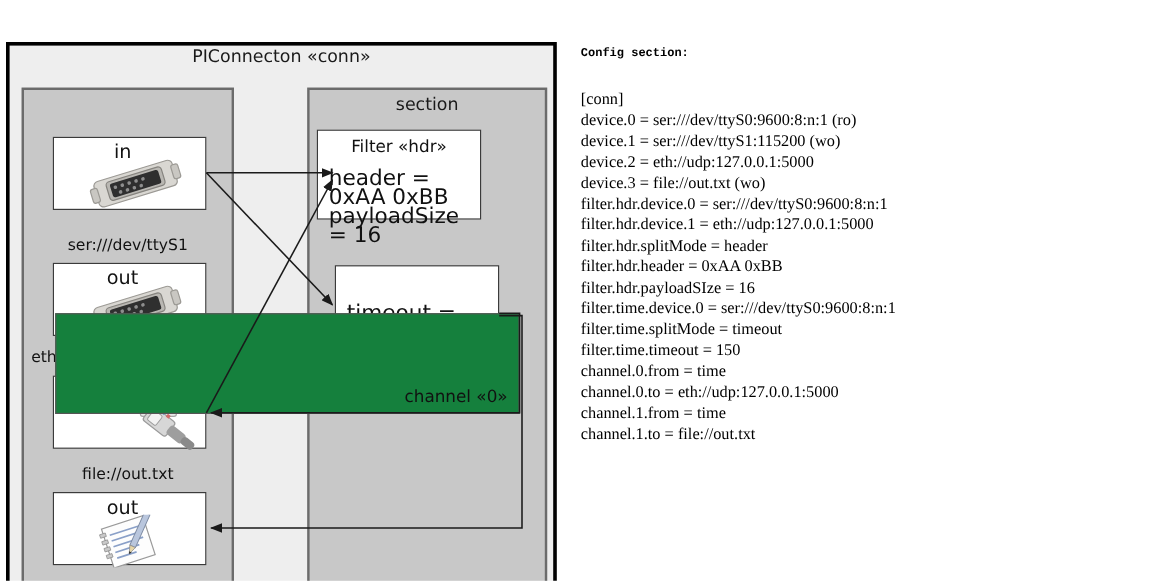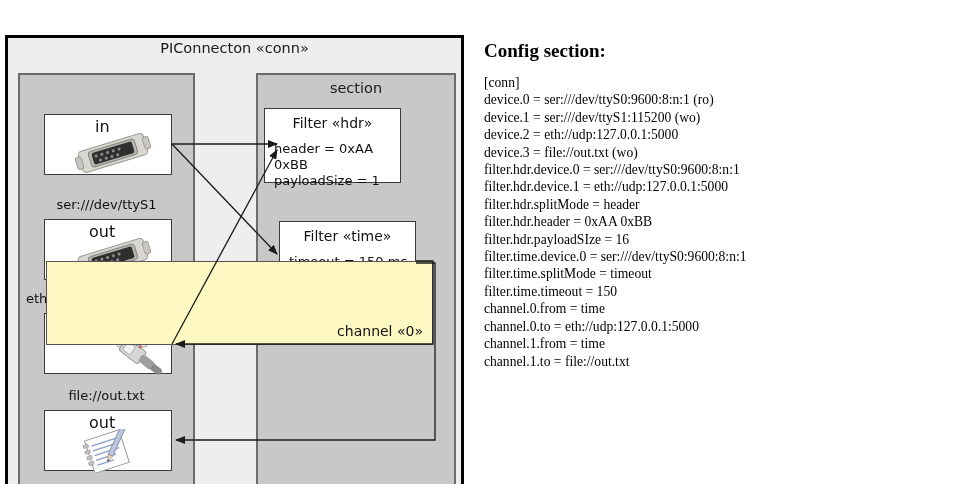--- a/index.html
+++ b/index.html
@@ -19,33 +19,33 @@
   .group-title{position:absolute;width:100%;text-align:center;font-size:14.5px;color:#1a1a1a;}
 
   
   .dev-label{position:absolute;font-size:13px;color:#111;text-align:center;white-space:nowrap;}
   .dev-box{position:absolute;background:#ffffff;border:1.5px solid #3b3b3b;box-sizing:border-box;}
   .dev-dir{position:absolute;font-size:16px;color:#111;}
 
   
   .filter-box{position:absolute;background:#ffffff;border:1.5px solid #3b3b3b;box-sizing:border-box;}
   .filter-title{position:absolute;width:100%;text-align:center;font-size:14px;color:#111;top:6px;}
-  .filter-attrs{position:absolute;left:9px;top:32px;font-size:13px;color:#111;line-height:16px;}
-
-  
-  .chan-box{position:absolute;background:#fef9c3;border:1.5px solid #555;box-sizing:border-box;}
+  .filter-attrs{position:absolute;left:9px;top:32px;font-size:18px;color:#111;line-height:16px;}
+
+  
+  .chan-box{position:absolute;background:#15803d;border:1.5px solid #555;box-sizing:border-box;}
   .chan-label{position:absolute;right:9px;bottom:5px;font-size:14px;color:#111;}
 
   
   .edges{position:absolute;left:0;top:0;width:470px;height:484px;pointer-events:none;}
 
   
   .config-pane{position:absolute;left:480px;top:0;width:484px;height:484px;background:#fff;}
-  .config-head{position:absolute;left:4px;top:8px;font-family:Liberation Serif, serif;
-       font-size:19px;font-weight:bold;color:#000;}
+  .config-head{position:absolute;left:4px;top:8px;font-family:Liberation Mono, monospace;
+       font-size:10px;font-weight:bold;color:#000;}
   .config-body{position:absolute;left:4px;top:42px;font-family:Liberation Serif, serif;
        font-size:13.6px;line-height:17.4px;color:#000;white-space:pre;}
 
   
   .icon{position:absolute;}
 </style>
 </head>
 <body>
 
 <div id="root">
@@ -160,26 +160,25 @@
           <polygon points="32.4,33 35,33 33.5,35" fill="#333"></polygon>
         </g>
       </g>
     </svg>
   </div>
 
   <div class="filter-box" style="left:264px;top:76px;width:137px;height:75px;">
     <div class="filter-title">Filter «hdr»</div>
     <div class="filter-attrs">
       <div>header = 0xAA 0xBB</div>
-      <div>payloadSize = 1</div>
+      <div>payloadSize = 16</div>
     </div>
   </div>
 
   <div class="filter-box" style="left:279px;top:189px;width:137px;height:75px;">
-    <div class="filter-title">Filter «time»</div>
     <div class="filter-attrs">
       <div>timeout = 150 ms</div>
     </div>
   </div>
 
   <div class="chan-box" style="left:46px;top:229px;width:387px;height:84px;">
     <div class="chan-label">channel «0»</div>
   </div>
 
   <svg class="edges">

